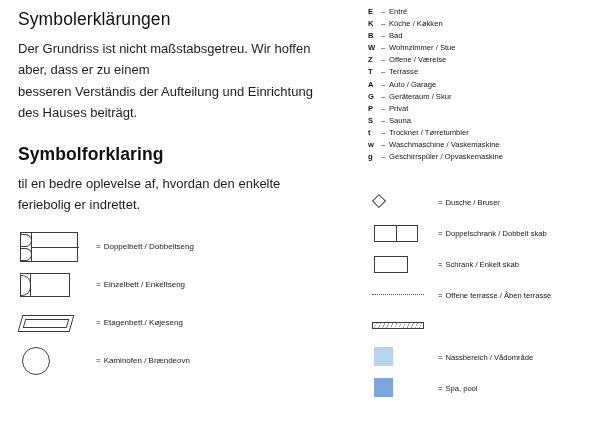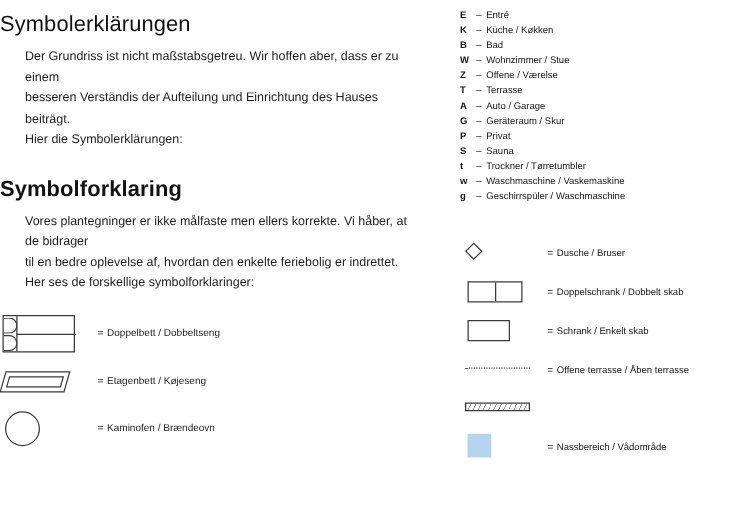--- a/index.html
+++ b/index.html
@@ -17,42 +17,41 @@
   }
   .page {
     position: relative;
     width: 600px;
     height: 424px;
     box-sizing: border-box;
   }
   
   .left-col {
     position: absolute;
-    left: 0;
+    left: 18px;
     top: 0;
     width: 340px;
   }
   h1.title {
     font-size: 17.5px;
     font-weight: normal;
     margin: 9px 0 0 0;
     letter-spacing: 0.1px;
     color: #111;
   }
   h1.title.second {
     margin-top: 20px;
     font-weight: bold;
   }
   .intro {
-    font-size: 10px;
+    font-size: 13px;
     line-height: 1.65;
     margin-top: 8px;
     color: #1d1d1d;
     max-width: 318px;
-    margin-left: 20px;
   }
   .intro p {
     margin: 0;
   }
   
   .sym-list {
     margin-top: 14px;
   }
   .sym-row {
     display: flex;
@@ -358,47 +357,55 @@
 
 <div class="page">
 
   <div class="left-col">
 
     <h1 class="title">Symbolerklärungen</h1>
 
     <div class="intro">
       <p>Der Grundriss ist nicht maßstabsgetreu. Wir hoffen aber, dass er zu einem</p>
       <p>besseren Verständis der Aufteilung und Einrichtung des Hauses beiträgt.</p>
-      <p>Hier die Symbolerklärungen:</p>
     </div>
 
     <h1 class="title second">Symbolforklaring</h1>
 
     <div class="intro">
-      <p>Vores plantegninger er ikke målfaste men ellers korrekte. Vi håber, at de bidrager</p>
       <p>til en bedre oplevelse af, hvordan den enkelte feriebolig er indrettet.</p>
-      <p>Her ses de forskellige symbolforklaringer:</p>
     </div>
 
     <div class="sym-list">
 
       <div class="sym-row">
         <div class="sym-art">
           <div class="bed-double">
             <div class="pillow-line"></div>
             <div class="mid-line"></div>
             <div class="curve-top"></div>
             <div class="curve-bot"></div>
           </div>
         </div>
         <div class="sym-eq">
           <span class="eqs">=</span><span>Doppelbett / Dobbeltseng</span>
         </div>
       </div>
 
+      <div class="sym-row">
+        <div class="sym-art">
+          <div class="bed-single">
+            <div class="pillow-line"></div>
+            <div class="curve"></div>
+          </div>
+        </div>
+        <div class="sym-eq">
+          <span class="eqs">=</span><span>Einzelbett / Enkeltseng</span>
+        </div>
+      </div>
 
       <div class="sym-row">
         <div class="sym-art">
           <div class="bunk">
               <div class="inner"></div>
             </div>
         </div>
         <div class="sym-eq">
           <span class="eqs">=</span><span>Etagenbett / Køjeseng</span>
         </div>
@@ -476,21 +483,21 @@
         <span class="abbr-val">Trockner / Tørretumbler</span>
       </div>
       <div class="abbr-row">
         <span class="abbr-key">w</span>
         <span class="abbr-dash">–</span>
         <span class="abbr-val">Waschmaschine / Vaskemaskine</span>
       </div>
       <div class="abbr-row">
         <span class="abbr-key">g</span>
         <span class="abbr-dash">–</span>
-        <span class="abbr-val">Geschirrspüler / Waschmaschine</span>
+        <span class="abbr-val">Geschirrspüler / Opvaskemaskine</span>
       </div>
     </div>
 
     <div class="rsym-list">
 
       <div class="rsym-row">
         <div class="rsym-art">
           <div class="diamond"></div>
         </div>
         <div class="rsym-label">
@@ -535,16 +542,24 @@
 
       <div class="rsym-row">
         <div class="rsym-art">
           <div class="swatch" id="sw-wet" style="background: rgb(182, 211, 239);"></div>
         </div>
         <div class="rsym-label">
           <span class="eqs">=</span><span>Nassbereich / Vådområde</span>
         </div>
       </div>
 
+      <div class="rsym-row">
+        <div class="rsym-art">
+          <div class="swatch" id="sw-spa" style="background: rgb(124, 166, 221);"></div>
+        </div>
+        <div class="rsym-label">
+          <span class="eqs">=</span><span>Spa, pool</span>
+        </div>
+      </div>
 
     </div>
   </div>
 </div>
 
 </body></html>

